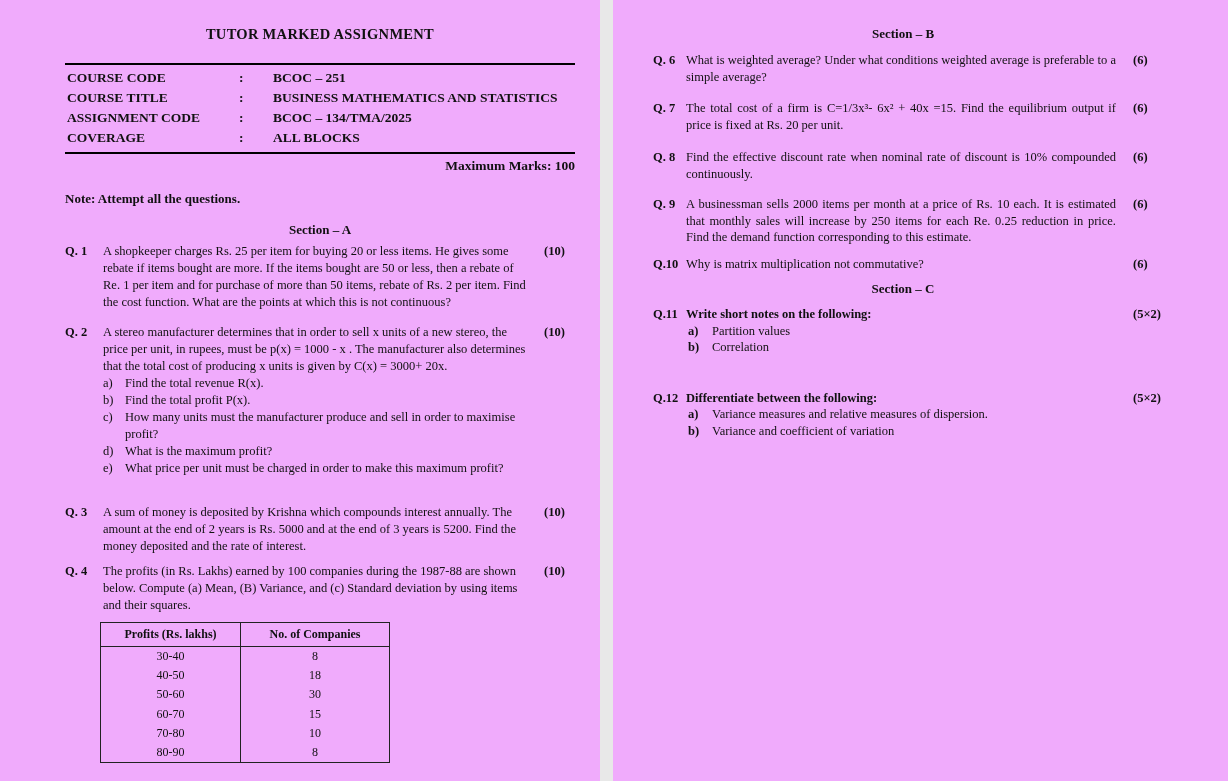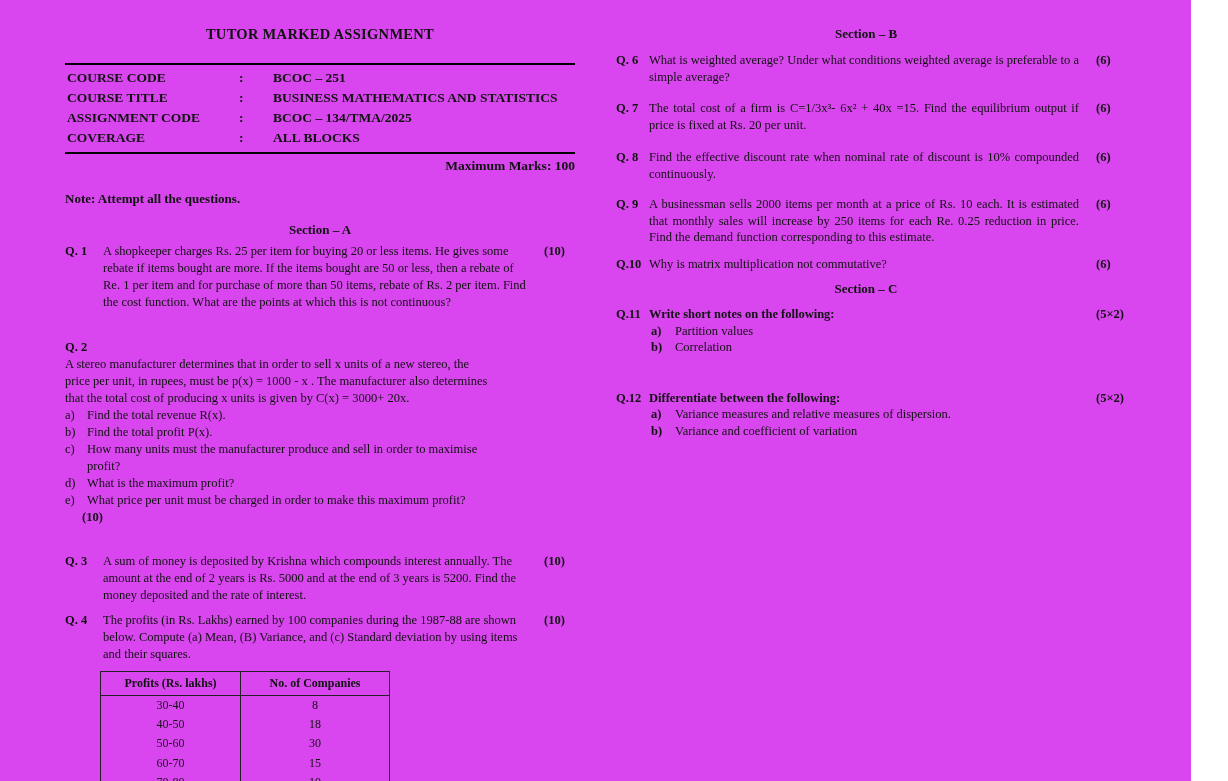--- a/index.html
+++ b/index.html
@@ -14,24 +14,24 @@
   .canvas {
     position: relative;
     width: 1228px;
     height: 781px;
     background: #ffffff;
   }
   .page {
     position: absolute;
     top: 0;
     height: 781px;
-    background: #d946ef;
+    background: #f0abfc;
   }
   .page-left  { left: 0;   width: 600px; padding: 0 25px 0 65px; }
-  .page-right { left: 576px; width: 615px; padding: 0 75px 0 40px; }
+  .page-right { left: 613px; width: 615px; padding: 0 75px 0 40px; }
   .page-divider {
     position: absolute;
     left: 600px; top: 0;
     width: 13px; height: 781px;
   }
 
   
   .doc-title {
     margin-top: 26px;
     text-align: center;
@@ -77,21 +77,21 @@
   .q-marks { font-weight: bold; padding-left: 17px; white-space: nowrap; }
   .sub { display: flex; }
   .sub-label { width: 22px; flex-shrink: 0; }
   .page-right .sub { padding-left: 2px; }
   .page-right .sub-label { width: 24px; font-weight: bold; }
   .q-heading { font-weight: bold; }
 
   
   .secA    { margin-top: 15px; }
   .q1 { margin-top: 5px; }
-  .q2 { margin-top: 28px; flex-direction: column; }
+  .q2 { margin-top: 13px; }
   .q3 { margin-top: 27px; }
   .q4 { margin-top: 8px; }
 
   
   .freq-table {
     margin: 8px 0 0 35px;
     border-collapse: collapse;
     width: 290px;
     font-size: 12px;
   }

